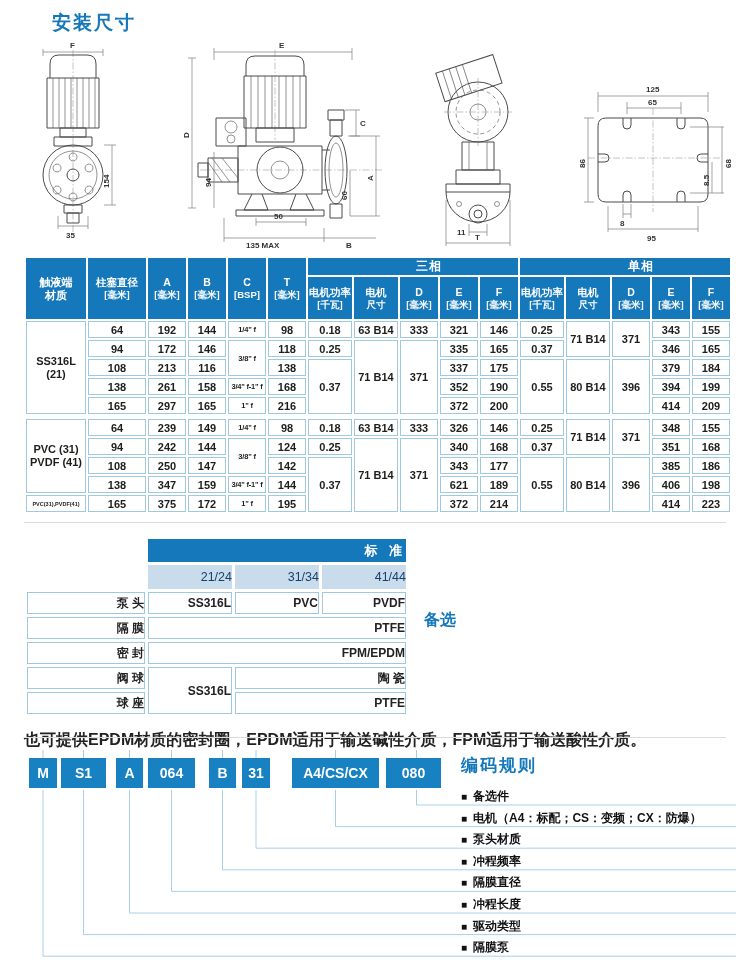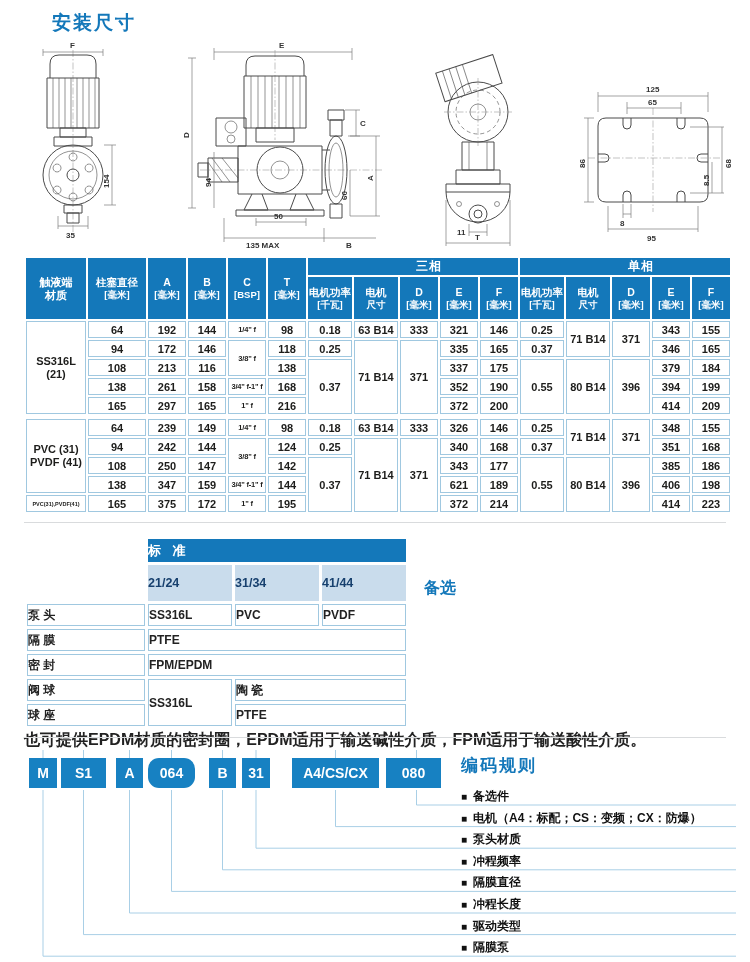--- a/index.html
+++ b/index.html
@@ -32,30 +32,30 @@
   #main-table td.mat div{line-height:13px;}
   #main-table td.matsm{font-size:5.5px;}
   #main-table td.gaprow{border:none;background:transparent;height:1px;}
 
   .sep{position:absolute;left:24px;width:702px;height:1px;background:#d9dbdd;}
   #sep1{top:522px;} #sep2{top:737px;}
 
   
   #std-table{position:absolute;left:24px;top:536px;border-collapse:separate;
              border-spacing:3px;table-layout:fixed;}
-  #std-table th,#std-table td{text-align:left;vertical-align:middle;padding:0;}
+  #std-table th,#std-table td{text-align:right;vertical-align:middle;padding:0;}
   #std-table .sth{background:#1478ba;color:#fff;font-size:13px;font-weight:700;height:23px;letter-spacing:4px;}
-  #std-table .ssub{background:#c9dcec;color:#17406e;font-size:12.5px;font-weight:700;height:36px;}
+  #std-table .ssub{background:#c9dcec;color:#17406e;font-size:12.5px;font-weight:400;height:24px;}
   #std-table .blank{background:none;border:none;}
   #std-table .slab,#std-table .sval{background:#fff;border:1px solid #a0c8e0;font-size:12px;
                  font-weight:700;color:#222;height:20px;}
   #std-note{position:absolute;left:24px;top:730px;font-size:16px;color:#222;font-weight:600;}
 
   
-  #options{position:absolute;left:424px;top:578px;width:302px;}
+  #options{position:absolute;left:424px;top:610px;width:302px;}
   #options h3{color:#1478ba;font-size:16px;font-weight:700;margin:0 0 8px;}
   #options p{font-size:12.5px;color:#222;margin:0;line-height:1.8;font-weight:600;}
 
   
   #coding{position:absolute;left:24px;top:748px;width:716px;height:212px;}
   #coding svg{position:absolute;left:0;top:0;}
   #coding svg line{stroke:#a9cfe6;stroke-width:1;}
   .codebox{position:absolute;top:10px;height:30px;background:#1781c2;color:#fff;font-weight:700;
            font-size:14px;display:flex;align-items:center;justify-content:center;}
   #coding-title{position:absolute;left:437px;top:6px;font-size:17px;font-weight:700;
@@ -522,21 +522,21 @@
       <line x1="311.5" y1="2" x2="311.5" y2="10"></line>
       <line x1="311.5" y1="42" x2="311.5" y2="78.6"></line>
       <line x1="311.5" y1="78.6" x2="712" y2="78.6"></line>
       <line x1="392.5" y1="2" x2="392.5" y2="10"></line>
       <line x1="392.5" y1="42" x2="392.5" y2="57"></line>
       <line x1="392.5" y1="57" x2="712" y2="57"></line>
     </svg>
     <div class="codebox" style="left: 5px; width: 28px;">M</div>
     <div class="codebox" style="left: 37px; width: 45px;">S1</div>
     <div class="codebox" style="left: 92px; width: 27px;">A</div>
-    <div class="codebox" style="left: 124px; width: 47px; border-radius: 11px;">064</div>
+    <div class="codebox" style="left: 124px; width: 47px;">064</div>
     <div class="codebox" style="left: 185px; width: 27px;">B</div>
     <div class="codebox" style="left: 218px; width: 28px;">31</div>
     <div class="codebox" style="left: 268px; width: 87px;">A4/CS/CX</div>
     <div class="codebox" style="left: 362px; width: 55px;">080</div>
     <div class="codelabel" style="top: 40px;">
       <span class="bullet">■</span>
       <span class="ltext">备选件</span>
     </div>
     <div class="codelabel" style="top: 61.6px;">
       <span class="bullet">■</span>

